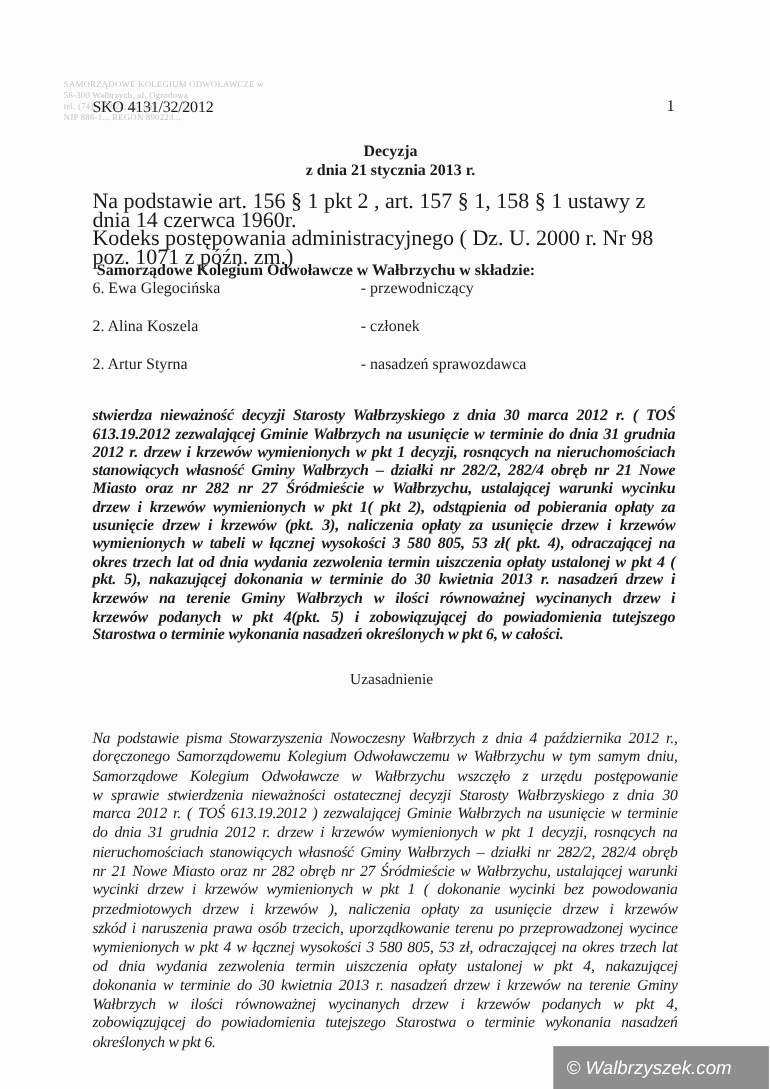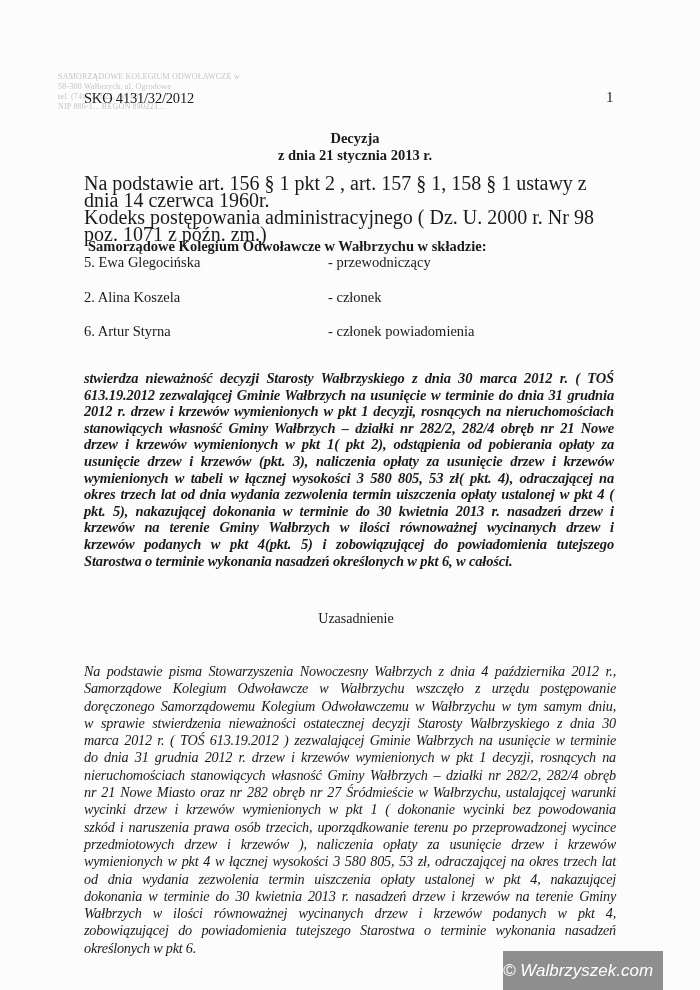--- a/index.html
+++ b/index.html
@@ -122,28 +122,29 @@
       top: 663px;
       width: 532px;
       font-size: 14.2px;
       line-height: 17.3px;
       letter-spacing: -0.2px;
     }
     .watermark {
       position: absolute;
       left: 503px;
       top: 951px;
-      width: 160px;
+      width: 196px;
       height: 39px;
       background: #8e8e8e;
       color: #ffffff;
       font-family: "Liberation Sans", "DejaVu Sans", sans-serif;
       font-style: italic;
       font-size: 17px;
       line-height: 39px;
+      padding-left: 12px;
       box-sizing: border-box;
       white-space: nowrap;
     }
   </style>
 </head>
 <body>
 
 <div class="page">
 
   <div class="stamp">
@@ -160,61 +161,62 @@
   <div class="title t2">z dnia 21 stycznia 2013 r.</div>
 
   <div class="legal-basis">
     <div>Na podstawie art. 156 § 1 pkt 2 , art. 157 § 1, 158 § 1 ustawy z dnia 14 czerwca 1960r.</div>
     <div>Kodeks postępowania administracyjnego ( Dz. U. 2000 r. Nr 98 poz. 1071 z późn. zm.)</div>
   </div>
 
   <div class="board-heading">Samorządowe Kolegium Odwoławcze w Wałbrzychu w składzie:</div>
 
   <div class="member m1">
-    <span class="name">5. Ewa Glegocińska</span>
+    <span class="name">6. Ewa Glegocińska</span>
     <span class="role">- przewodniczący</span>
   </div>
   <div class="member m2">
     <span class="name">2. Alina Koszela</span>
     <span class="role">- członek</span>
   </div>
   <div class="member m3">
-    <span class="name">6. Artur Styrna</span>
-    <span class="role">- członek powiadomienia</span>
+    <span class="name">2. Artur Styrna</span>
+    <span class="role">- nasadzeń sprawozdawca</span>
   </div>
 
   <div class="ruling">
     <span class="ln">stwierdza nieważność decyzji Starosty Wałbrzyskiego z dnia 30 marca 2012 r. ( TOŚ</span>
     <span class="ln">613.19.2012 zezwalającej Gminie Wałbrzych na usunięcie w terminie do dnia 31 grudnia</span>
     <span class="ln">2012 r. drzew i krzewów wymienionych w pkt 1 decyzji, rosnących na nieruchomościach</span>
     <span class="ln">stanowiących własność Gminy Wałbrzych – działki nr 282/2, 282/4 obręb nr 21 Nowe</span>
+    <span class="ln">Miasto oraz nr 282 nr 27 Śródmieście w Wałbrzychu, ustalającej warunki wycinku</span>
     <span class="ln">drzew i krzewów wymienionych w pkt 1( pkt 2), odstąpienia od pobierania opłaty za</span>
     <span class="ln">usunięcie drzew i krzewów  (pkt. 3), naliczenia opłaty za usunięcie drzew i krzewów</span>
     <span class="ln">wymienionych w  tabeli w łącznej wysokości 3 580 805, 53 zł( pkt. 4),  odraczającej na</span>
     <span class="ln">okres trzech lat od dnia wydania zezwolenia termin uiszczenia opłaty ustalonej w pkt 4 (</span>
     <span class="ln">pkt. 5),  nakazującej dokonania w terminie do 30 kwietnia 2013 r. nasadzeń drzew i</span>
     <span class="ln">krzewów na terenie Gminy Wałbrzych w ilości równoważnej wycinanych drzew i</span>
     <span class="ln">krzewów podanych w pkt 4(pkt. 5) i  zobowiązującej do powiadomienia tutejszego</span>
     <span class="ln last">Starostwa o terminie wykonania nasadzeń określonych w pkt 6, w całości.</span>
   </div>
 
   <div class="just-heading">Uzasadnienie</div>
 
   <div class="justification">
     <span class="ln">Na podstawie pisma Stowarzyszenia Nowoczesny Wałbrzych z dnia 4 października 2012 r.,</span>
+    <span class="ln">doręczonego Samorządowemu Kolegium Odwoławczemu w Wałbrzychu w tym samym dniu,</span>
     <span class="ln">Samorządowe Kolegium Odwoławcze w Wałbrzychu wszczęło z urzędu postępowanie</span>
-    <span class="ln">doręczonego Samorządowemu Kolegium Odwoławczemu w Wałbrzychu w tym samym dniu,</span>
     <span class="ln">w sprawie stwierdzenia nieważności ostatecznej decyzji Starosty Wałbrzyskiego z dnia 30</span>
     <span class="ln">marca 2012 r. ( TOŚ 613.19.2012 ) zezwalającej Gminie Wałbrzych na usunięcie w terminie</span>
     <span class="ln">do dnia 31 grudnia 2012 r. drzew i krzewów wymienionych w pkt 1 decyzji, rosnących na</span>
     <span class="ln">nieruchomościach stanowiących własność Gminy Wałbrzych – działki nr 282/2, 282/4 obręb</span>
     <span class="ln">nr 21 Nowe Miasto oraz nr 282 obręb nr 27 Śródmieście w Wałbrzychu, ustalającej warunki</span>
     <span class="ln">wycinki drzew i krzewów wymienionych w pkt 1 ( dokonanie wycinki bez powodowania</span>
+    <span class="ln">przedmiotowych drzew i krzewów ), naliczenia opłaty za usunięcie drzew i krzewów</span>
     <span class="ln">szkód i naruszenia prawa osób trzecich, uporządkowanie terenu po przeprowadzonej wycince</span>
-    <span class="ln">przedmiotowych drzew i krzewów ), naliczenia opłaty za usunięcie drzew i krzewów</span>
     <span class="ln">wymienionych w pkt 4 w łącznej wysokości 3 580 805, 53 zł, odraczającej na okres trzech lat</span>
     <span class="ln">od dnia wydania zezwolenia termin uiszczenia opłaty ustalonej w pkt 4, nakazującej</span>
     <span class="ln">dokonania w terminie do 30 kwietnia 2013 r. nasadzeń drzew i krzewów na terenie Gminy</span>
     <span class="ln">Wałbrzych w ilości równoważnej wycinanych drzew i krzewów podanych w pkt 4,</span>
     <span class="ln">zobowiązującej do powiadomienia tutejszego Starostwa o terminie wykonania nasadzeń</span>
     <span class="ln last">określonych w pkt 6.</span>
   </div>
 
   <div class="watermark">© Walbrzyszek.com</div>
 

